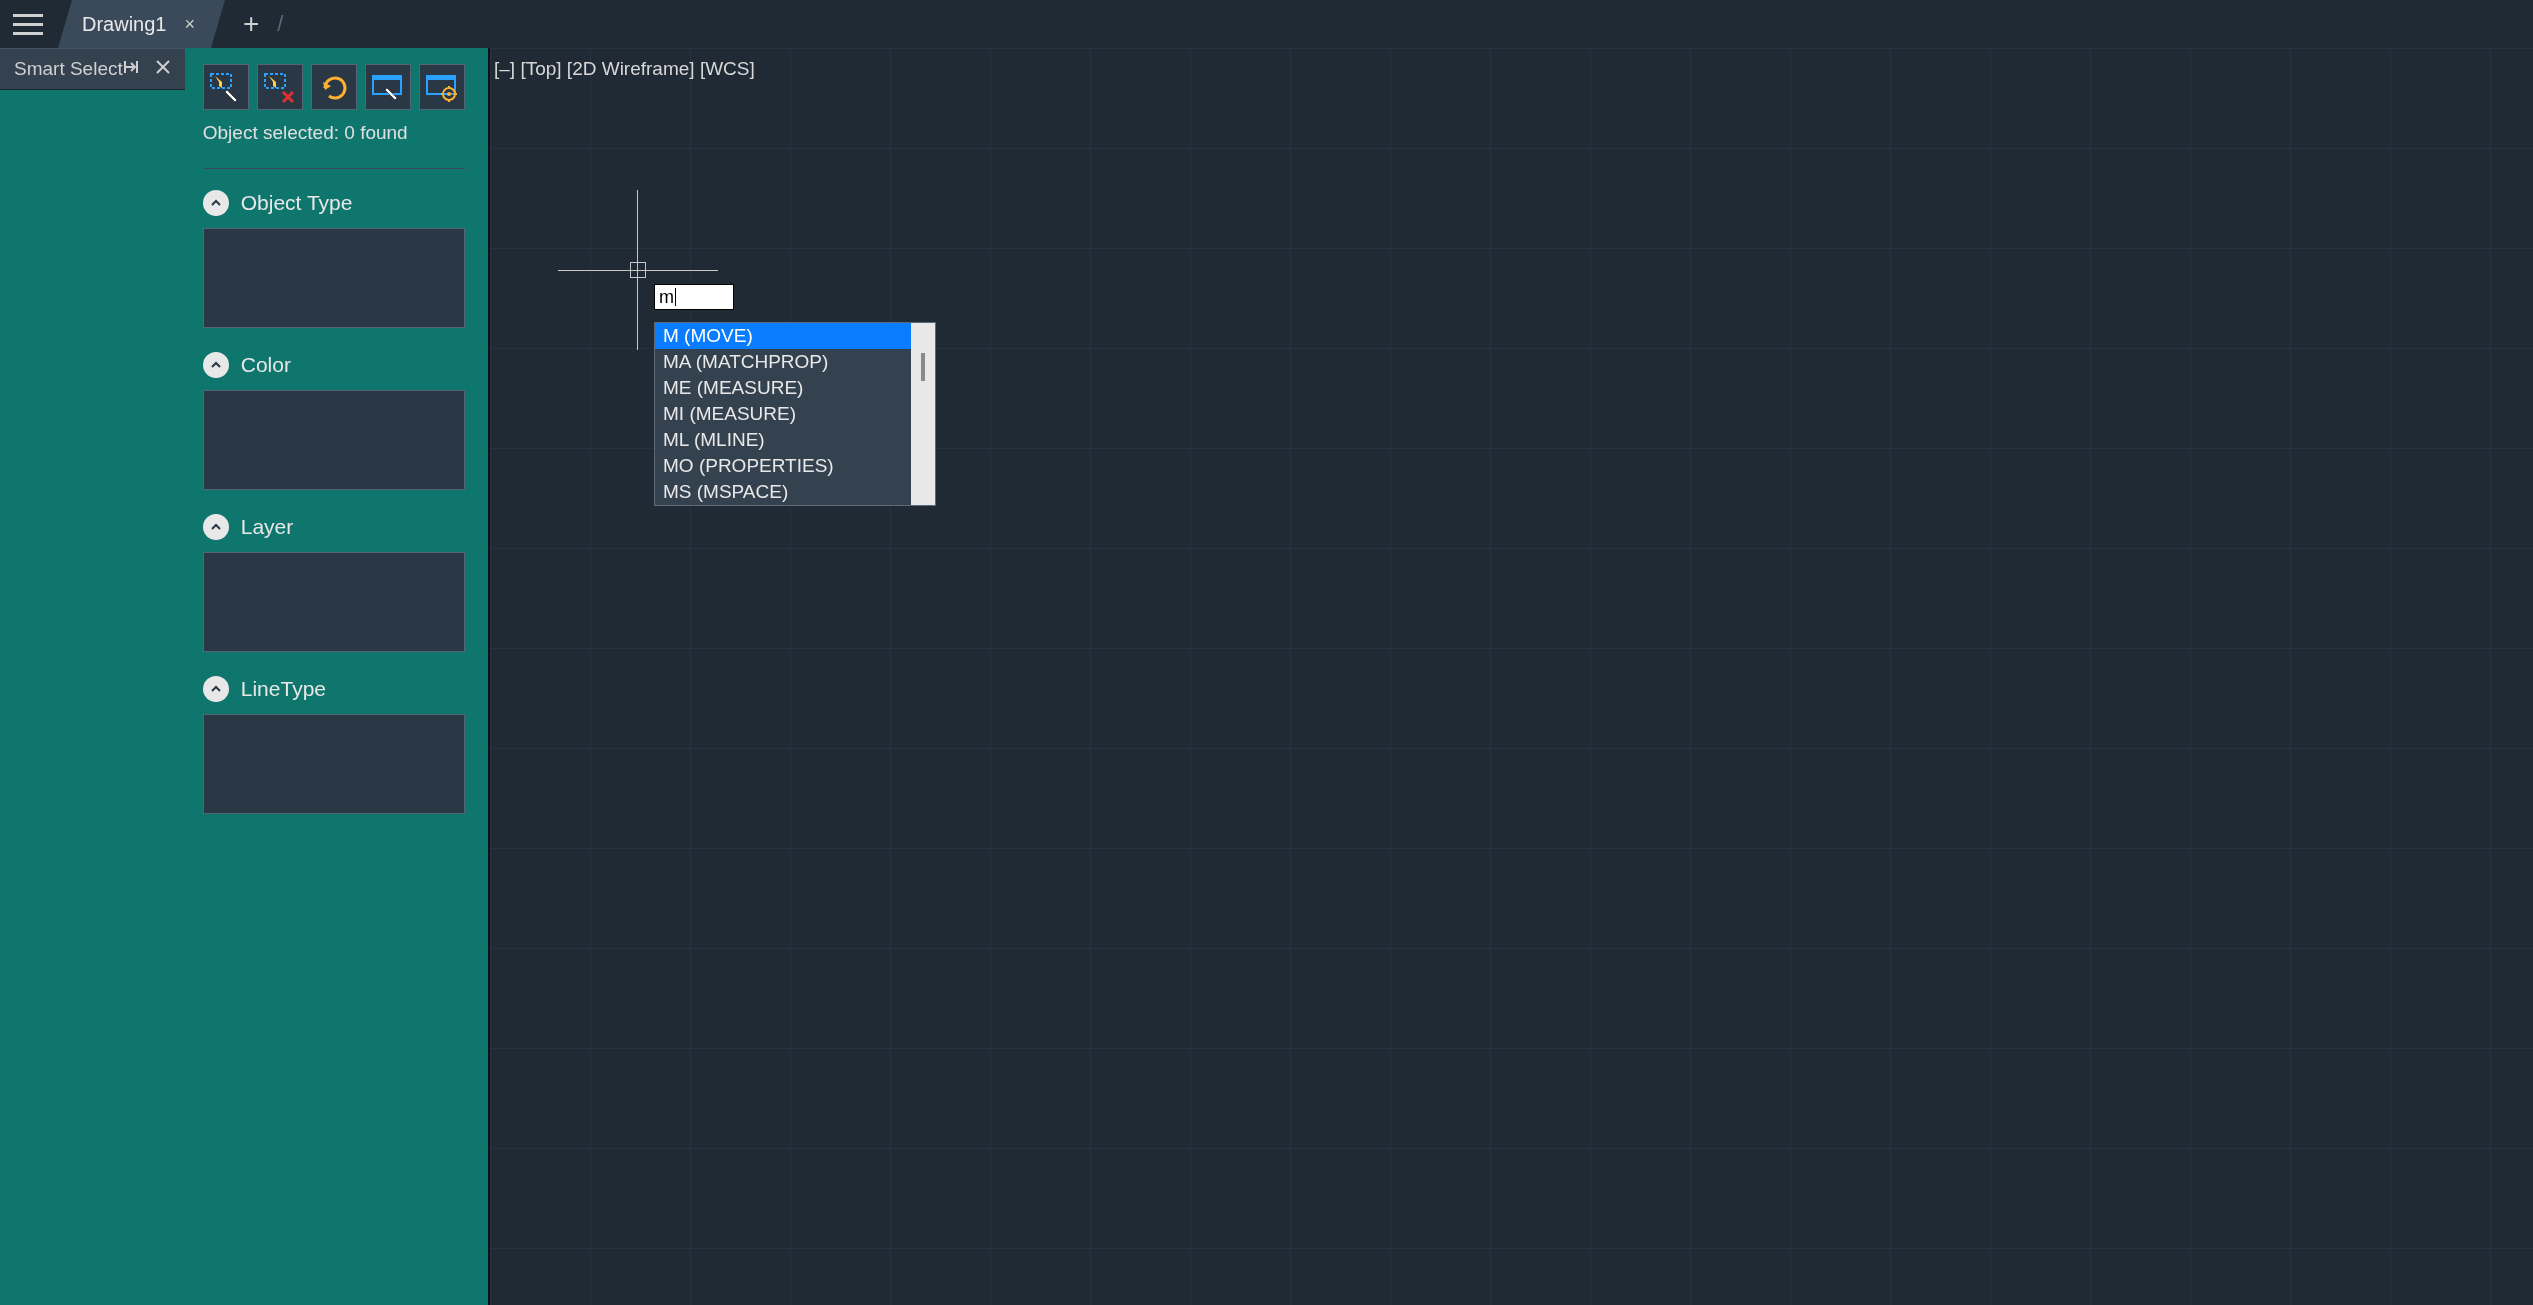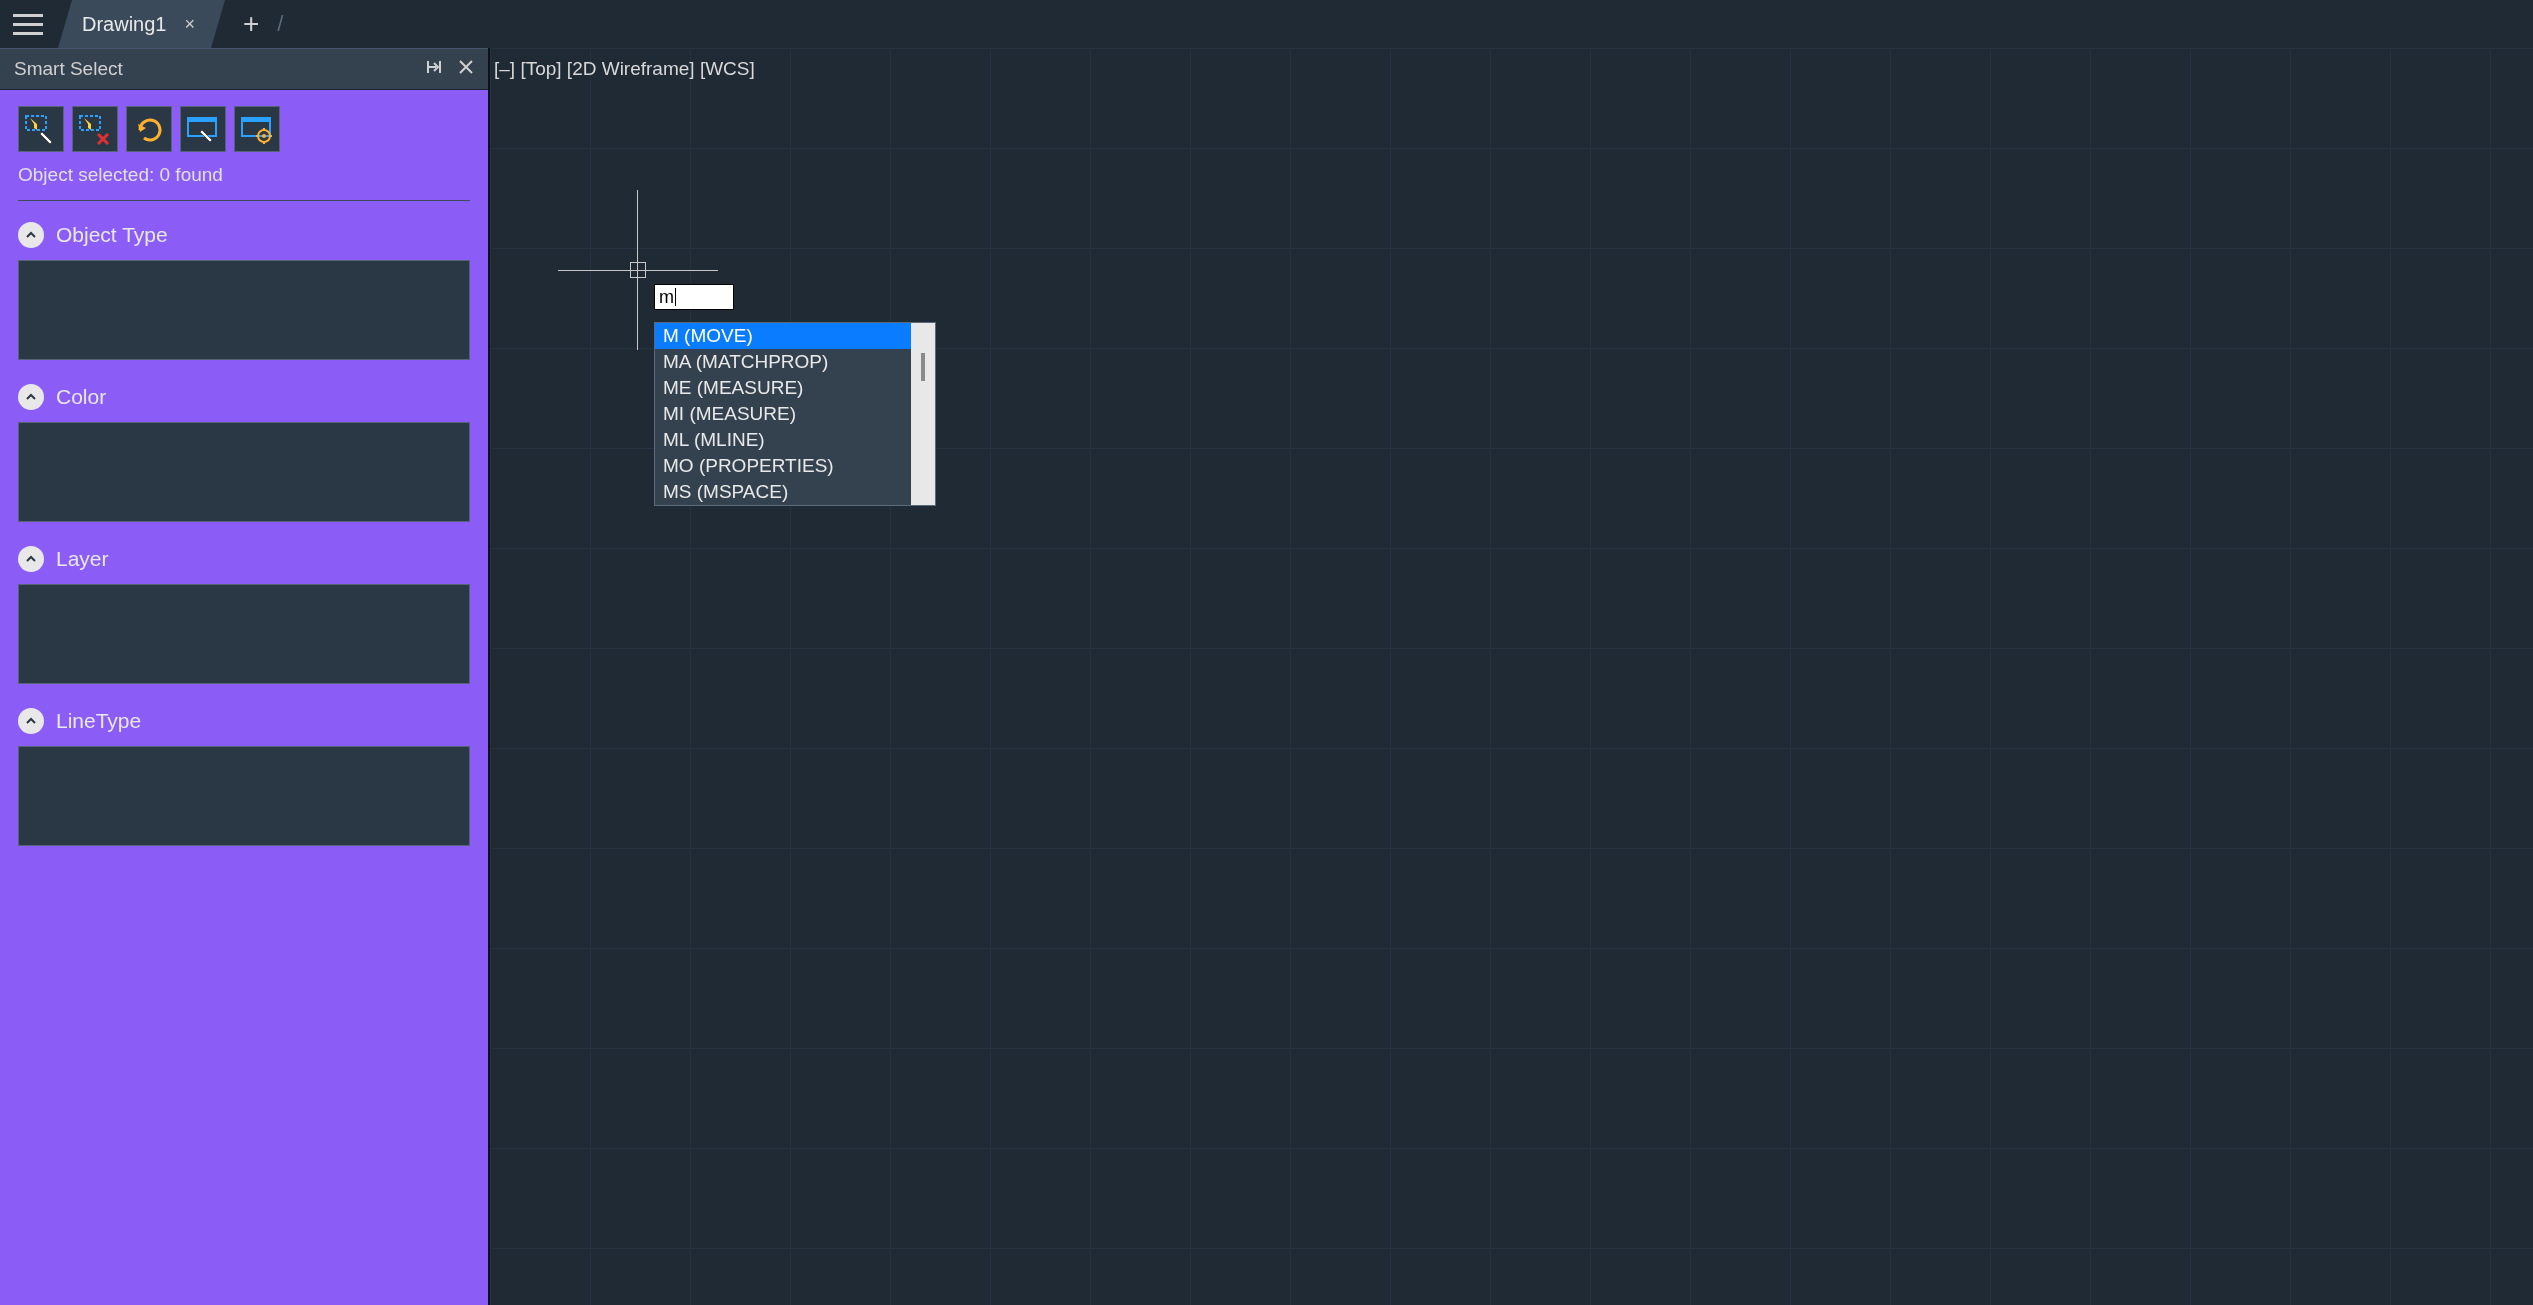--- a/index.html
+++ b/index.html
@@ -41,23 +41,23 @@
   .tab-close { margin-left: 12px; font-size: 18px; color: #d0d0d0; cursor:pointer; }
   .tab-add { font-size: 28px; color: #d0d0d0; cursor:pointer; padding:0 8px; }
   .tab-slash { font-size: 22px; color: #5a6a78; }
 
   
   .workspace { display: flex; height: calc(100% - 48px); }
 
   
   .sidebar {
     width: 490px;
-    background: #8b5cf6;
+    background: #0f766e;
     border-right: 2px solid #0c1218;
-    display: flex; flex-direction: column;
+    display: flex; flex-direction: row;
   }
   .panel-header {
     height: 42px;
     background: #34414e;
     border-top: 1px solid #46566a;
     border-bottom: 1px solid #1a222c;
     display:flex; align-items:center; justify-content:space-between;
     padding: 0 14px;
     font-size: 19px;
   }
@@ -65,21 +65,21 @@
   .panel-header-right svg { cursor:pointer; }
   .panel-body { padding: 16px 18px 8px 18px; }
   .toolbar-row { display:flex; gap:8px; margin-bottom:12px; }
   .tool-btn {
     width: 46px; height: 46px;
     border: 1px solid #556575;
     background: #2a3744;
     display:flex; align-items:center; justify-content:center;
     cursor:pointer;
   }
-  .status-line { font-size: 19px; color:#e0e0e0; margin-bottom: 14px; }
+  .status-line { font-size: 19px; color:#e0e0e0; margin-bottom: 24px; }
   .hr { border: none; border-top: 1px solid #3c4a58; margin: 4px 0 10px 0; }
 
   .section { margin: 21px 0 24px 0; }
   .section-header { display:flex; align-items:center; gap:12px; font-size:21px; color:#e8e8e8; margin-bottom:12px; }
   .chevron-circle {
     width:26px; height:26px; border-radius:50%; background:#e8e8e8;
     display:flex; align-items:center; justify-content:center;
   }
   .chevron-circle svg { display:block; }
   .section-box {

